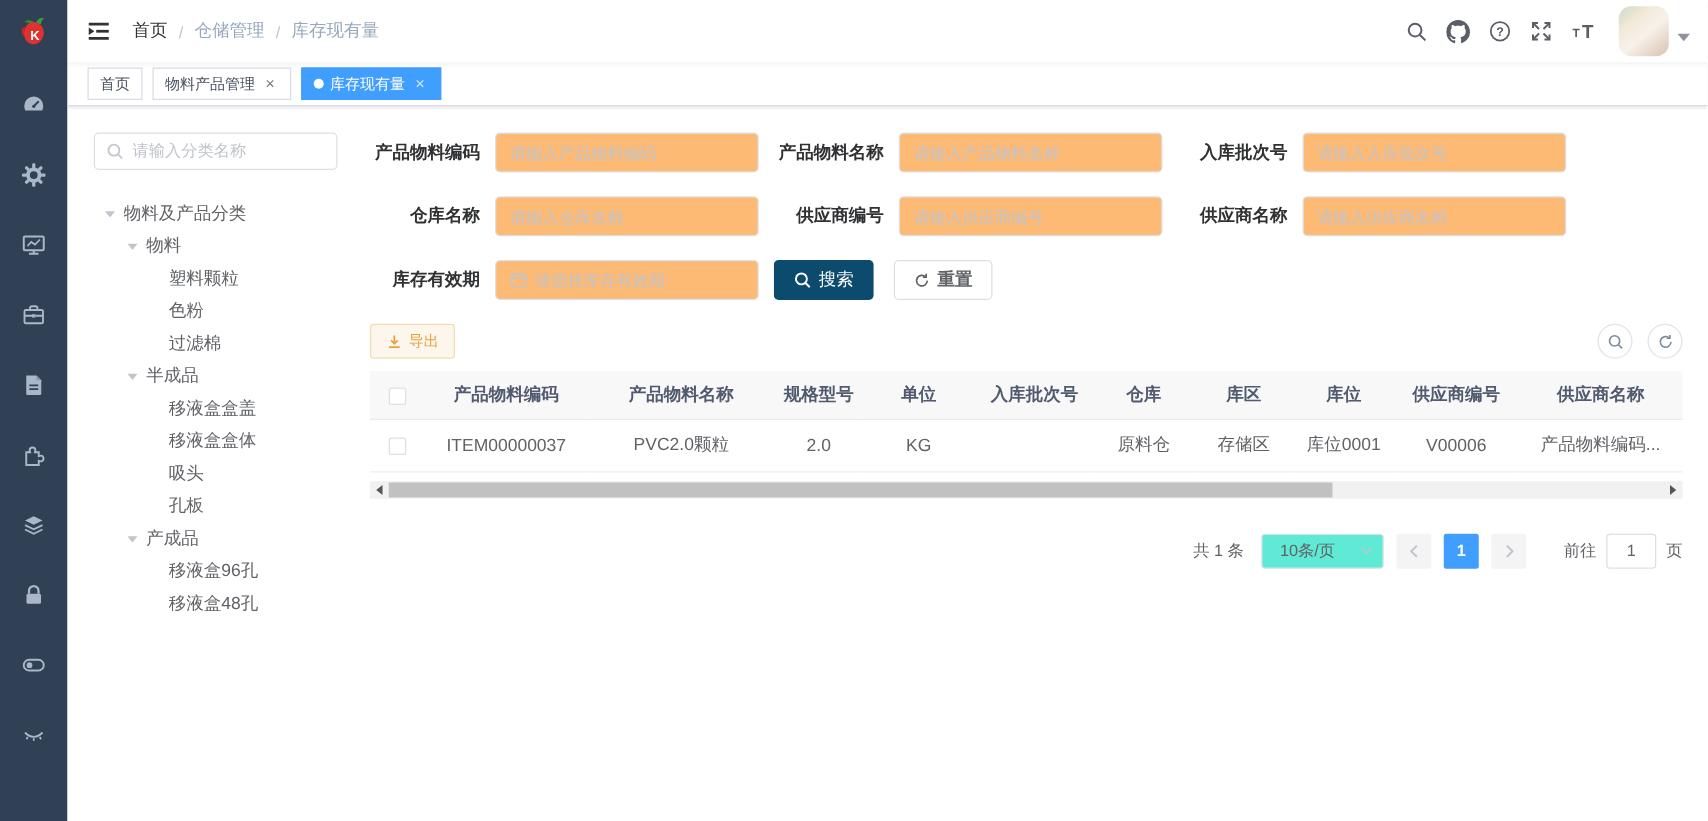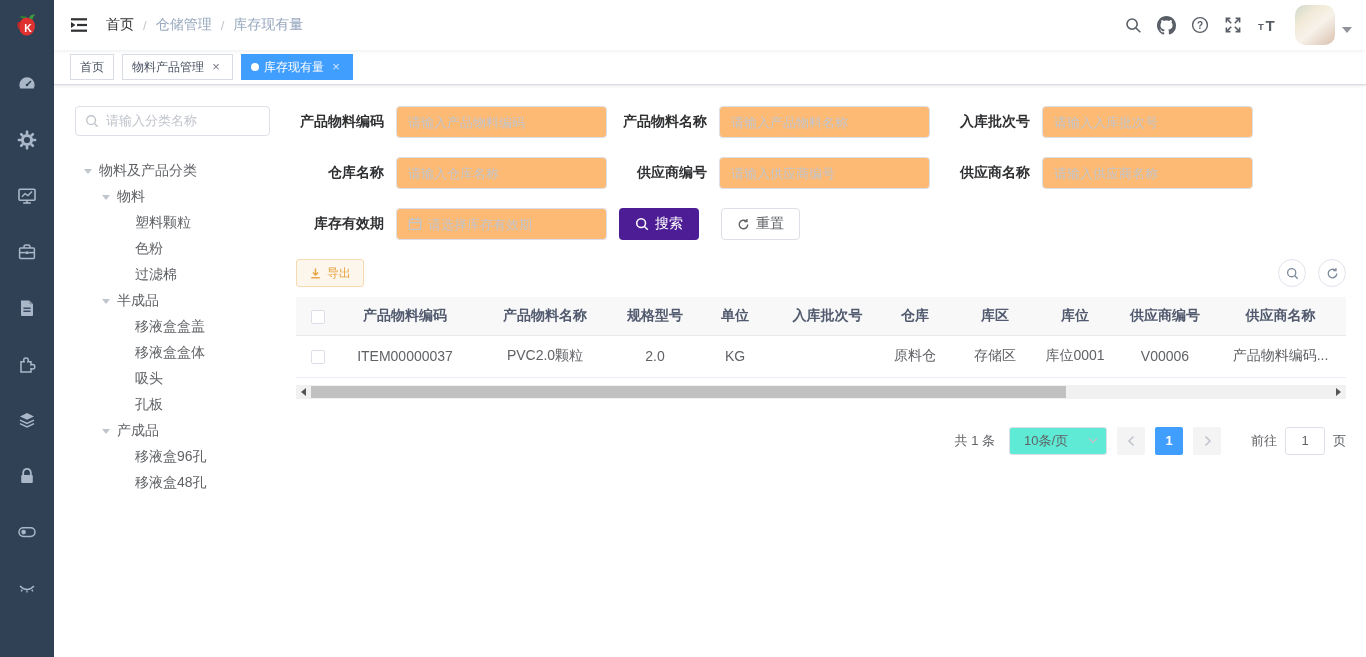--- a/index.html
+++ b/index.html
@@ -69,22 +69,22 @@
   .f-label { width:100px; flex-shrink:0; text-align:right; padding-right:12px;
     font-size:14px; font-weight:700; color:#303133; }
   .f-input { width:211px; height:32px; border:1px solid #dcdfe6; border-radius:4px;
     background:#fdba74; display:flex; align-items:center; padding:0 11px; gap:6px; color:#c0c4cc; }
   .f-input input { border:none; outline:none; flex:1; min-width:0; font-size:13px;
     color:#606266; font-family:inherit; background:transparent; }
   .f-input input::placeholder { color:#c0c4cc; }
 
   .btn { height:32px; border-radius:4px; font-size:14px; display:inline-flex; align-items:center;
     gap:6px; padding:0 15px; cursor:pointer; border:1px solid transparent; font-family:inherit; }
-  .btn-primary { background:#4c1d95; color:#fff; margin-left:12px; }
-  .btn-default { background:#fff; border-color:#dcdfe6; color:#606266; margin-left:22px; }
+  .btn-primary { background:#0c4a6e; color:#fff; margin-left:12px; }
+  .btn-default { background:#fff; border-color:#dcdfe6; color:#606266; margin-left:16px;font-weight:bold; }
 
   .grid-toolbar { display:flex; align-items:center; margin-bottom:10px; }
   .btn-export { height:28px; border-radius:3px; font-size:12px; display:inline-flex;
     align-items:center; gap:5px; padding:0 12px; cursor:pointer; font-family:inherit;
     background:#fdf6ec; border:1px solid #f5dab1; color:#e6a23c; }
   .toolbar-spacer { flex:1; }
   .circle-btn { width:28px; height:28px; border-radius:50%; border:1px solid #e0e3ea;
     background:#fff; display:flex; align-items:center; justify-content:center;
     color:#7b8a99; margin-left:12px; cursor:pointer; }
 

